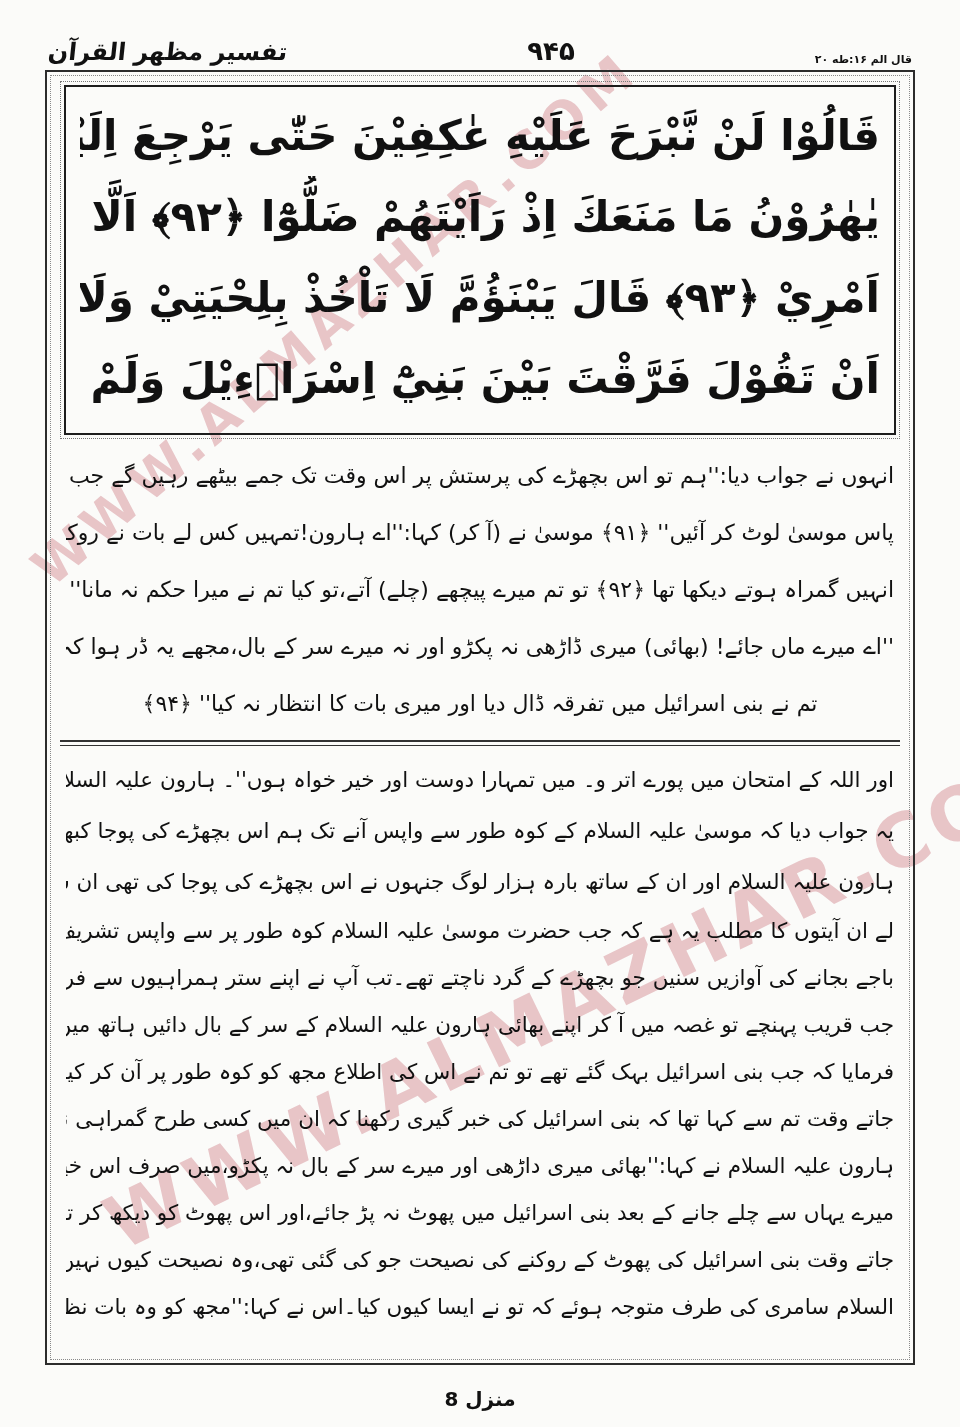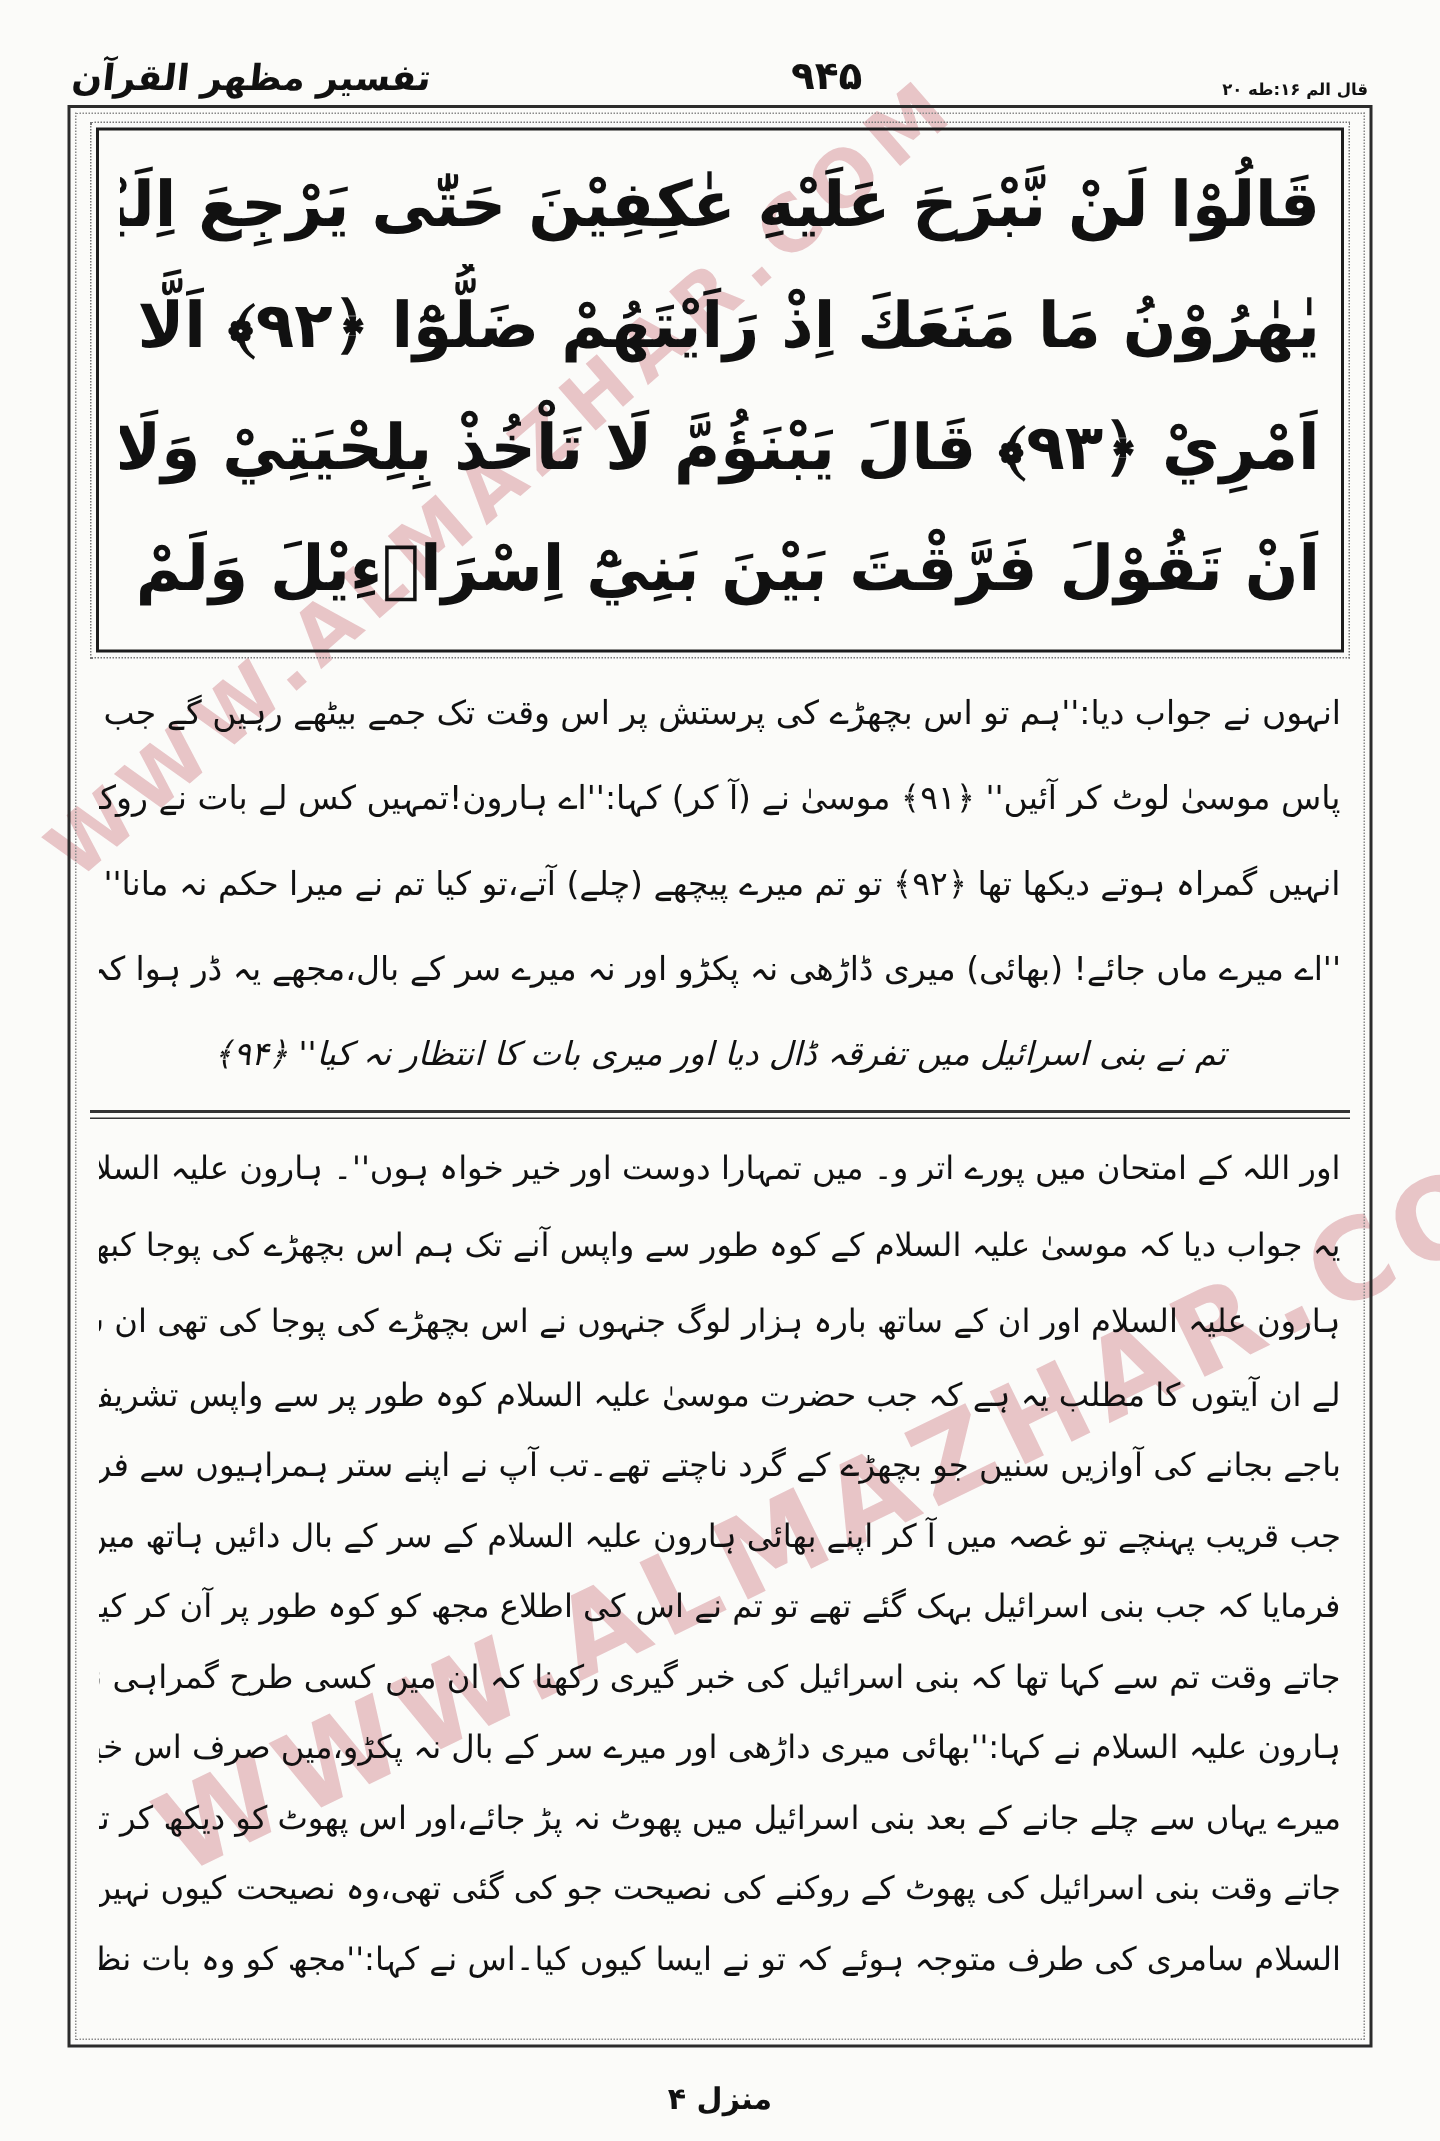--- a/index.html
+++ b/index.html
@@ -59,21 +59,21 @@
     white-space:nowrap;overflow:hidden;
   }
   .quran-line.center{text-align:center;text-align-last:center;}
   
   .translation{padding:8px 6px 2px 6px;}
   .urdu-line{
     font-size:22px;line-height:57px;
     text-align:justify;text-align-last:justify;
     white-space:nowrap;overflow:hidden;
   }
-  .urdu-line.center{text-align:center;text-align-last:center;font-style:italic;}
+  .urdu-line.center{text-align:center;text-align-last:center;}
   
   .divider{
     height:3px;
     border-top:2px solid #333;
     border-bottom:1px solid #333;
     margin:6px 0 4px 0;
   }
   
   .commentary{padding:4px 6px 0 6px;}
   .commentary .urdu-line{line-height:51px;font-size:21.5px;}
@@ -140,13 +140,13 @@
       <div class="urdu-line">جاتے وقت تم سے کہا تھا کہ بنی اسرائیل کی خبر گیری رکھنا کہ ان میں کسی طرح گمراہی نہ پھیلے۔اس کا خیال تم نے کیوں نہیں رکھا''۔</div>
       <div class="urdu-line">ہارون علیہ السلام نے کہا:''بھائی میری داڑھی اور میرے سر کے بال نہ پکڑو،میں صرف اس خیال سے کوہ طور پر نہیں گیا کہ</div>
       <div class="urdu-line">میرے یہاں سے چلے جانے کے بعد بنی اسرائیل میں پھوٹ نہ پڑ جائے،اور اس پھوٹ کو دیکھ کر تم کہیں یہ کہنے نہ لگو کہ کوہ طور پر</div>
       <div class="urdu-line">جاتے وقت بنی اسرائیل کی پھوٹ کے روکنے کی نصیحت جو کی گئی تھی،وہ نصیحت کیوں نہیں یاد رکھی۔یہ سن کر حضرت موسیٰ علیہ</div>
       <div class="urdu-line">السلام سامری کی طرف متوجہ ہوئے کہ تو نے ایسا کیوں کیا۔اس نے کہا:''مجھ کو وہ بات نظر آئی تھی جو ان کو نہ آئی۔</div>
     </div>
 
   </div>
 </div>
 
-<div class="footer">منزل ۴</div>
+<div class="footer">منزل 8</div>
 
 </body></html>

